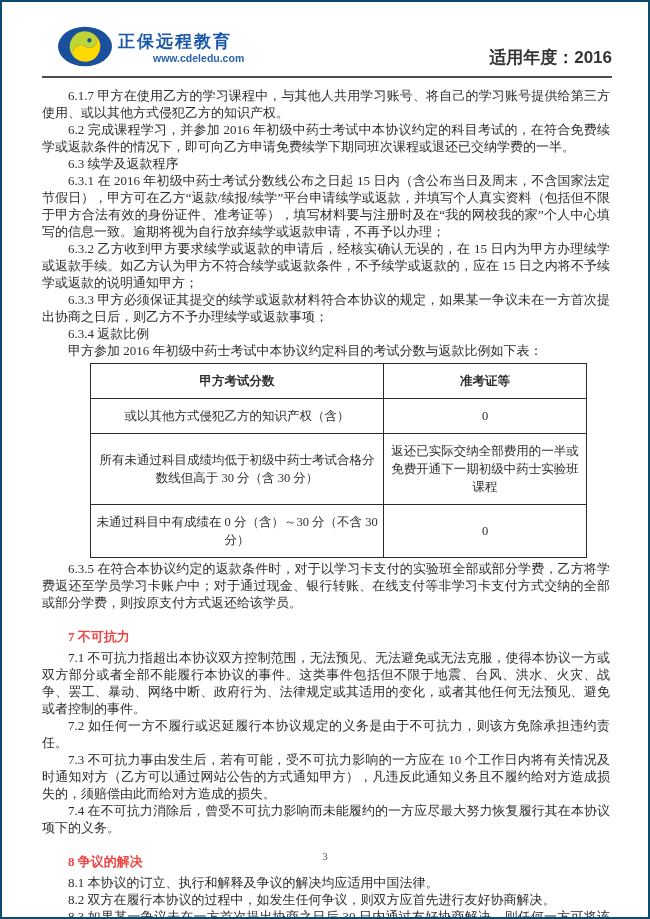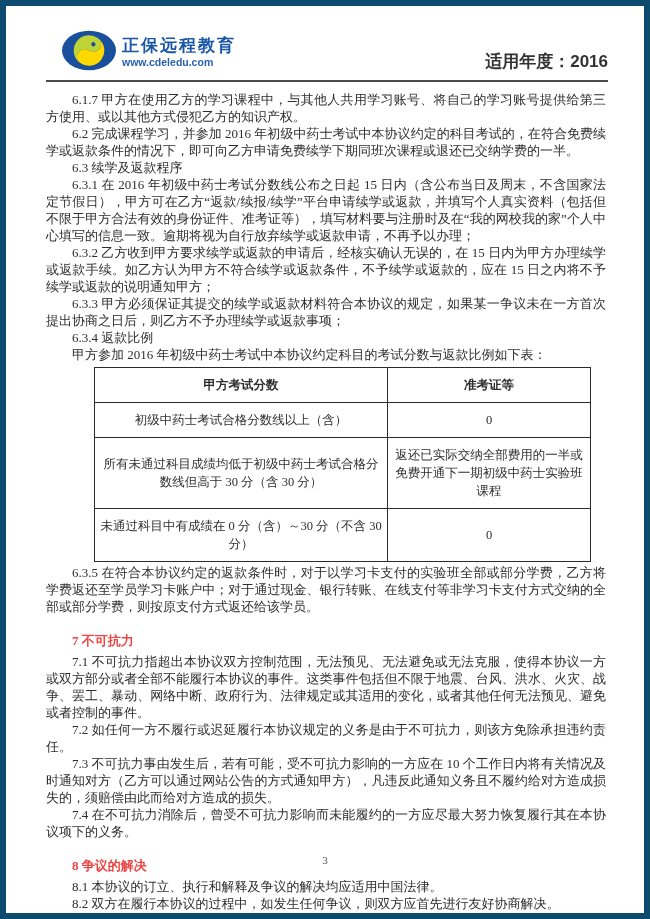--- a/index.html
+++ b/index.html
@@ -1,41 +1,41 @@
 <!DOCTYPE html>
 <html lang="zh"><head>
 <meta charset="utf-8">
 <style>
   html,body{margin:0;padding:0;background:#e8e8e8;}
   .page{
     position:relative;
     width:650px;height:919px;
     margin:0 auto;
     background:#ffffff;
-    border:6px solid #0c4a6e;
+    border:2px solid #0c4a6e;
     box-sizing:border-box;
     font-family:"Liberation Serif","DejaVu Serif",serif;
     color:#2e2e2e;
     overflow:hidden;
   }
   
   .header{
     display:flex;justify-content:space-between;align-items:flex-end;
     margin:24px 36px 0 56px;
     padding-bottom:5px;
   }
   .brand{display:flex;align-items:center;gap:6px;}
   .brand-text{display:flex;flex-direction:column;line-height:1.05;}
   .brand-name{
     font-family:"Liberation Sans","DejaVu Sans",sans-serif;
     font-weight:bold;font-size:17px;letter-spacing:2px;color:#1b57a8;
   }
   .brand-url{
     font-family:"Liberation Sans","DejaVu Sans",sans-serif;
-    font-weight:bold;font-size:10.5px;color:#2a62ab;margin-top:2px;
+    font-weight:bold;font-size:10.5px;color:#2a62ab;margin-top:2px;margin-left:35px;
   }
   .year-label{
     font-family:"Liberation Sans","DejaVu Sans",sans-serif;
     font-weight:bold;font-size:17px;color:#333;padding-bottom:2px;
   }
   .header-rule{
     border:none;border-top:2px solid #4d4d4d;
     margin:0 36px 9px 40px;
   }
   
@@ -114,21 +114,21 @@
 
     <table class="refund-table">
       <thead>
         <tr>
           <th class="col-score">甲方考试分数</th>
           <th class="col-fee">准考证等</th>
         </tr>
       </thead>
       <tbody>
         <tr>
-          <td>初级中药士考试合格分数线以上（含）</td>
+          <td>或以其他方式侵犯乙方的知识产权（含）</td>
           <td>0</td>
         </tr>
         <tr>
           <td>所有未通过科目成绩均低于初级中药士考试合格分数线但高于 30 分（含 30 分）</td>
           <td>返还已实际交纳全部费用的一半或免费开通下一期初级中药士实验班课程</td>
         </tr>
         <tr>
           <td>未通过科目中有成绩在 0 分（含）～30 分（不含 30 分）</td>
           <td>0</td>
         </tr>

